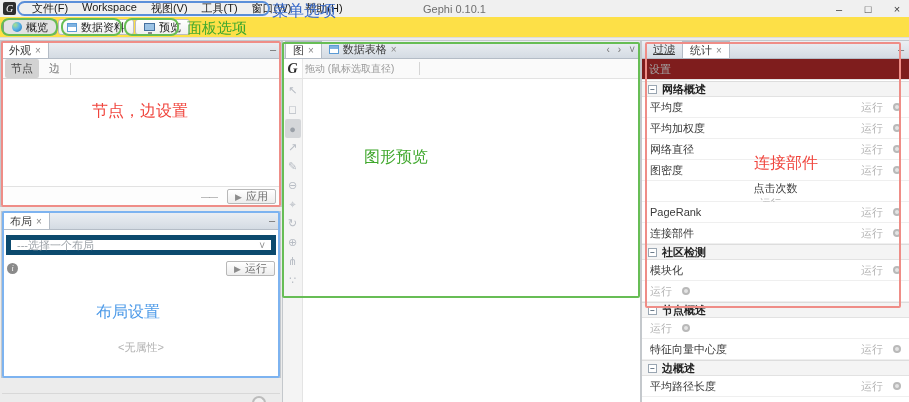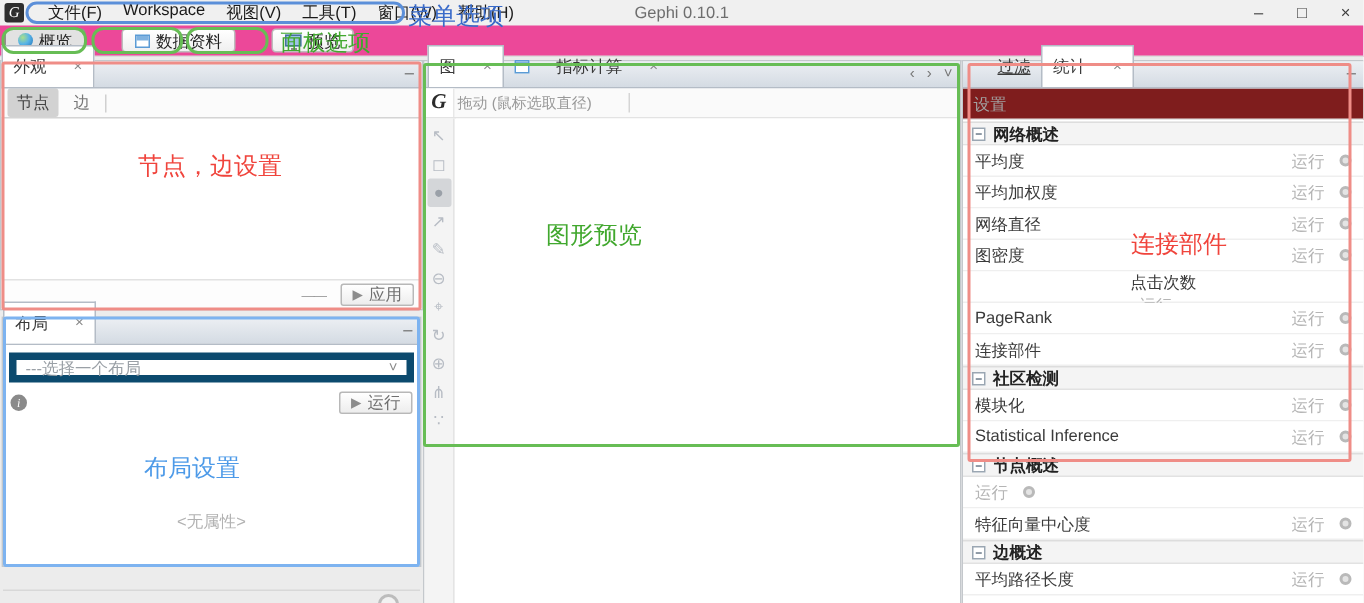--- a/index.html
+++ b/index.html
@@ -13,37 +13,37 @@
   .appicon { width:13px; height:13px; margin-left:3px; background:#2e2e2e; border-radius:2px;
     color:#fff; font-family:"Liberation Serif",serif; font-style:italic; font-size:10px;
     display:flex; align-items:center; justify-content:center; }
   .menubar { display:flex; margin-left:9px; gap:0; }
   .menubar span { padding:1px 7px; font-size:11px; color:#1a1a1a; cursor:default; }
   .wintitle { position:absolute; left:0; right:0; text-align:center; color:#6e6e6e; font-size:11px; pointer-events:none; }
   .winctl { position:absolute; right:6px; top:0; height:17px; display:flex; gap:17px; align-items:center; }
   .winctl span { color:#3c3c3c; font-size:11px; width:12px; text-align:center; cursor:default; }
 
   
-  .toolbar { position:absolute; left:0; top:17px; width:909px; height:21px; background:#ec4899;
-    border-bottom:1px solid #dcdcdc; display:flex; align-items:center; gap:24px; padding-left:3px; }
+  .toolbar { position:absolute; left:0; top:17px; width:909px; height:21px; background:#fde047;
+    border-bottom:1px solid #dcdcdc; display:flex; align-items:center; gap:1px; padding-left:3px; }
   .tbtn { height:16px; display:flex; align-items:center; gap:4px; padding:0 8px; border:1px solid #bdbdbd;
     border-radius:3px; background:linear-gradient(#fff,#f0f0f0); font-size:11px; color:#222; cursor:default; }
   .tbtn.sel { background:#e2e2e2; border-color:#8f8f8f; }
   .ic-globe { width:10px; height:10px; border-radius:50%;
     background:radial-gradient(circle at 32% 30%, #a9e08a 0%, #58b4e8 45%, #1f6db3 100%); }
   .ic-table { width:10px; height:9px; background:#fff; border:1px solid #5b9bd5; position:relative; }
   .ic-table::before { content:""; position:absolute; left:0; top:0; right:0; height:3px; background:#7fb2e0; }
   .ic-mon { width:11px; height:8px; background:#9cc3e5; border:1px solid #46719f; position:relative; }
   .ic-mon::after { content:""; position:absolute; left:3px; top:8px; width:4px; height:2px; background:#8a8a8a; }
 
   
   .panel { position:absolute; background:#fff; border:1px solid #c4c8cc; }
   .ptabbar { position:relative; height:18px; background:linear-gradient(#eceff3,#d4dbe3);
     border-bottom:1px solid #b4bcc6; display:flex; align-items:flex-end; }
-  .ptab { height:28px; display:flex; align-items:center; gap:18px; padding:4px 7px; font-size:11px; color:#3a3a3a; cursor:default; }
+  .ptab { height:17px; display:flex; align-items:center; gap:4px; padding:4px 7px; font-size:11px; color:#3a3a3a; cursor:default; }
   .ptab.active { background:#fff; border:1px solid #b4bcc6; border-bottom:none; }
   .ptab .x { color:#888; font-size:10px; }
   .pmin { position:absolute; right:5px; top:2px; color:#666; font-size:11px; cursor:default; }
   .btn { height:15px; display:flex; align-items:center; gap:4px; padding:0 7px; border:1px solid #b8b8b8;
     border-radius:2px; background:linear-gradient(#fff,#ededed); color:#6f6f6f; font-size:11px; cursor:default; }
   .play { color:#8c8c8c; font-size:9px; }
 
   
   .subtabs { height:20px; border-bottom:1px solid #d4d4d4; display:flex; align-items:center; padding-left:4px; gap:4px; background:#fbfbfb; }
   .subtab { padding:2px 6px; color:#777; font-size:11px; cursor:default; }
@@ -185,21 +185,21 @@
   <div class="gearstub"></div>
 
   <div class="panel" style="left:282px;top:40px;width:359px;height:362px;border-bottom:none;">
     <div class="ptabbar">
       <div class="ptab active" style="margin-left:2px;">
         <span>图</span>
         <span class="x">×</span>
       </div>
       <div class="ptab">
         <span class="ic-table"></span>
-        <span>指标计算</span>
+        <span>数据表格</span>
         <span class="x">×</span>
       </div>
       <div class="gnav">
         <span>‹</span>
         <span>›</span>
         <span>˅</span>
       </div>
     </div>
     <div class="gtoolbar">
       <div class="glogo">G</div>
@@ -218,21 +218,21 @@
       <span class="tool">⊕</span>
       <span class="tool">⋔</span>
       <span class="tool">∵</span>
 
     </div>
     <div class="canvas"></div>
   </div>
 
   <div class="panel" style="left:641px;top:40px;width:268px;height:362px;border-bottom:none;border-right:none;">
     <div class="ptabbar">
-      <div class="ptab" style="margin-left:16px;text-decoration:underline;">
+      <div class="ptab" style="margin-left:4px;text-decoration:underline;">
         <span>过滤</span>
       </div>
       <div class="ptab active">
         <span>统计</span>
         <span class="x">×</span>
       </div>
       <span class="pmin">–</span>
     </div>
     <div class="settingsrow">设置</div>
 
@@ -279,21 +279,20 @@
     <div class="stat-hdr" style="top:203px;">
       <span class="colbox">−</span>
       <span>社区检测</span>
     </div>
     <div class="stat-row" style="top:219px;">
       <span class="stat-label">模块化</span>
       <span class="runlbl">运行</span>
       <span class="inforing"></span>
     </div>
     <div class="stat-row" style="top:240px;">
-      <span class="stat-label">Statistical Inference</span>
       <span class="runlbl">运行</span>
       <span class="inforing"></span>
     </div>
 
     <div class="stat-hdr" style="top:261px;">
       <span class="colbox">−</span>
       <span>节点概述</span>
     </div>
     <div class="stat-row" style="top:277px;">
       <span class="runlbl">运行</span>

